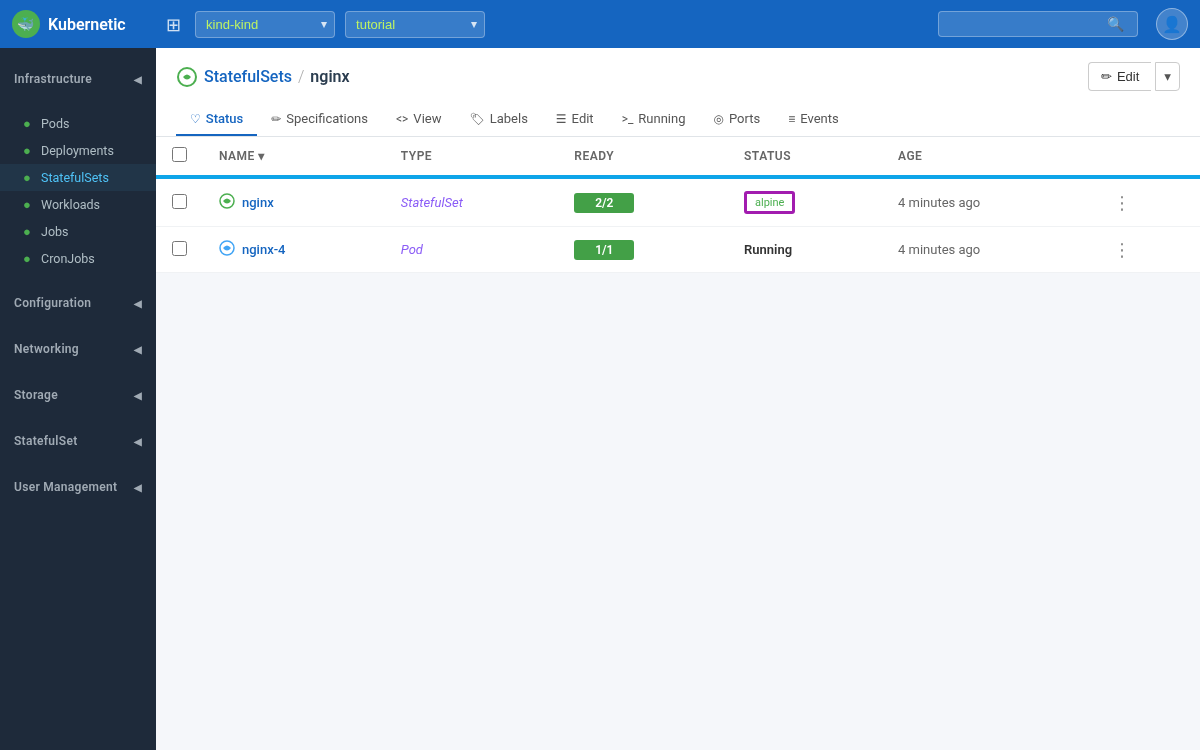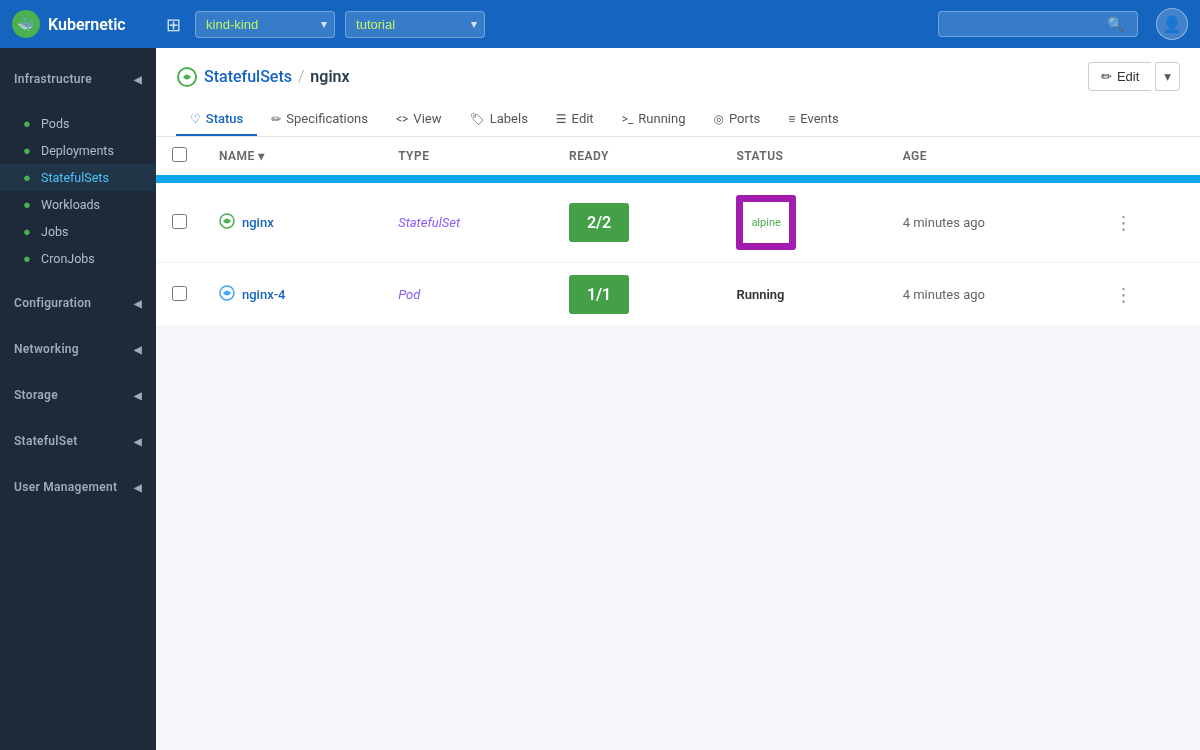--- a/index.html
+++ b/index.html
@@ -248,21 +248,21 @@
       padding: 0;
       flex: 1;
     }
     table {
       width: 100%;
       border-collapse: collapse;
       background: #fff;
     }
     thead tr {
       background: #fff;
-      border-bottom: 8px solid #0ea5e9;
+      border-bottom: 4px solid #0ea5e9;
     }
     thead th {
       padding: 10px 16px;
       text-align: left;
       font-size: 12px;
       font-weight: 600;
       color: #666;
       text-transform: uppercase;
       letter-spacing: 0.5px;
     }
@@ -301,32 +301,32 @@
     .type-cell {
       font-style: italic;
       color: #8b5cf6;
     }
     .ready-bar {
       display: inline-flex;
       align-items: center;
       background: #43a047;
       color: #fff;
       border-radius: 3px;
-      padding: 10px 10px;
-      font-size: 16px;
+      padding: 3px 10px;
+      font-size: 12px;
       font-weight: 600;
       min-width: 60px;
       justify-content: center;
     }
     .status-badge {
       display: inline-block;
-      border: 7px solid #a21caf;
+      border: 3px solid #a21caf;
       color: #4caf50;
       border-radius: 3px;
-      padding: 14px 8px;
+      padding: 2px 8px;
       font-size: 11px;
     }
     .status-running {
       color: #333;
       font-weight: 600;
     }
     .age-cell { color: #666; }
     .actions-icon {
       color: #888;
       cursor: pointer;

